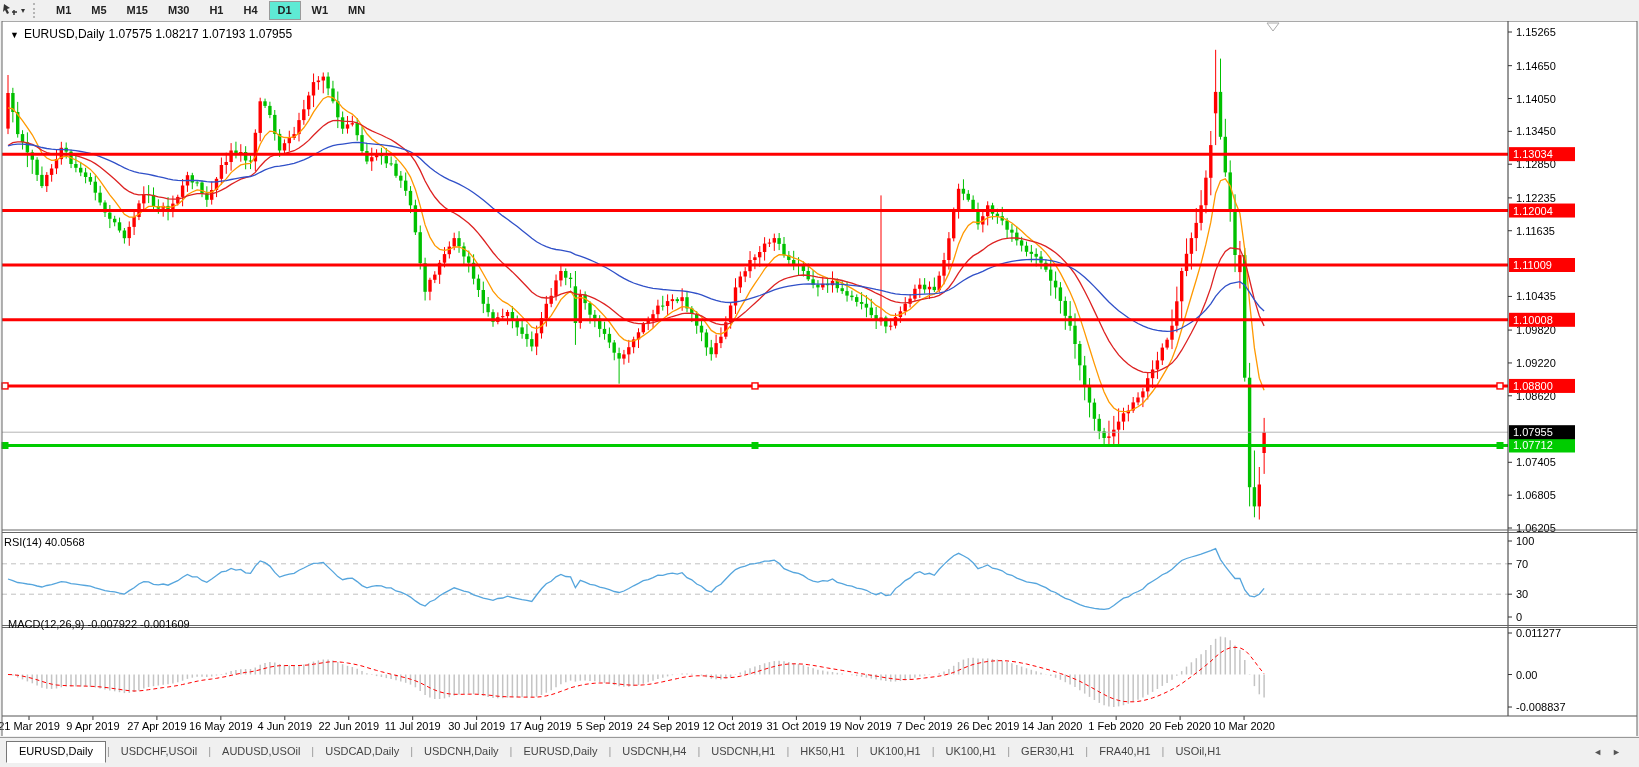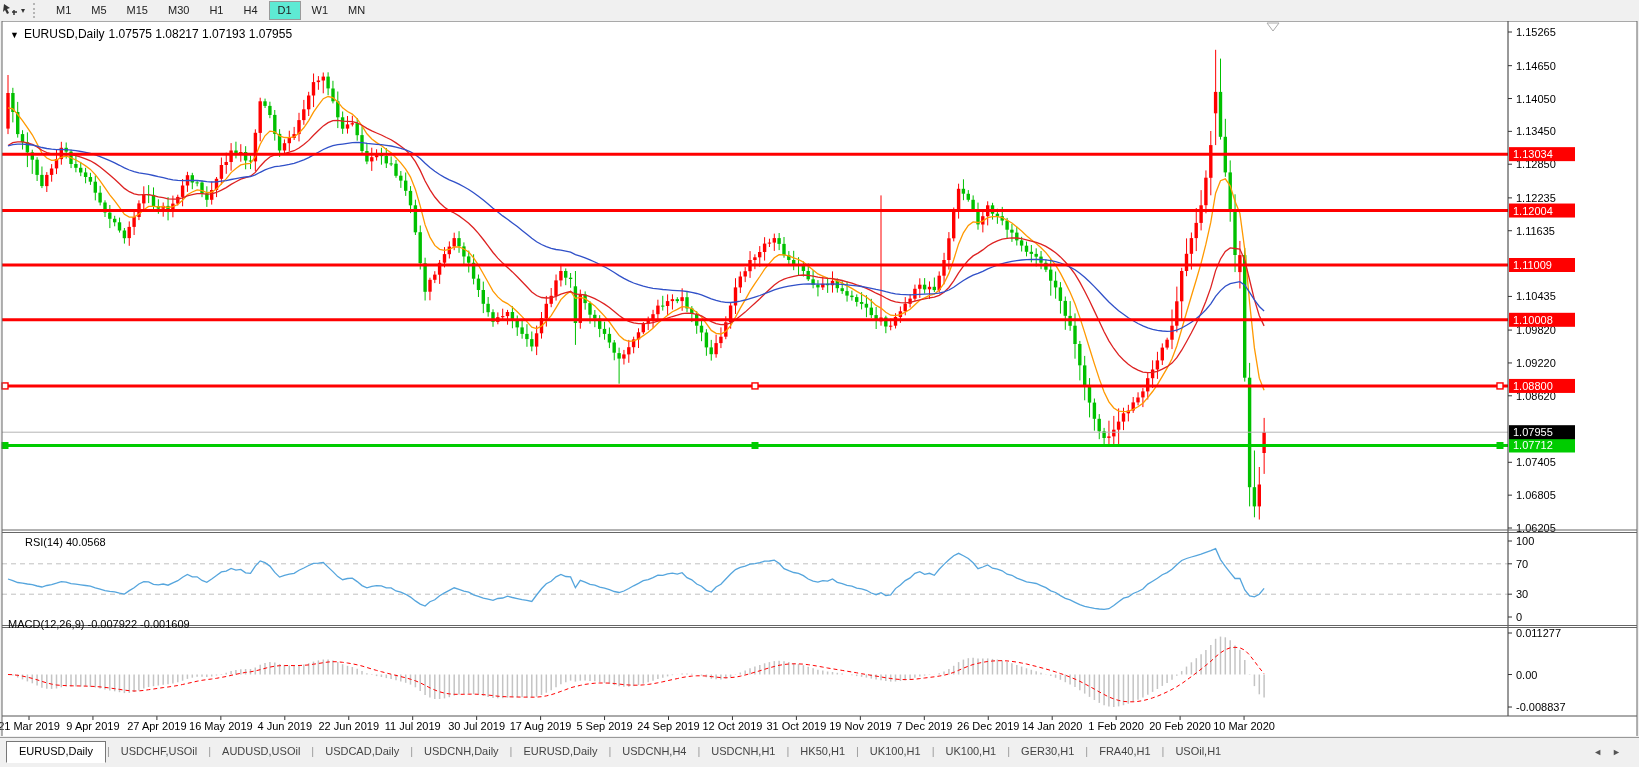--- a/index.html
+++ b/index.html
@@ -13,21 +13,21 @@
   .tool-icon{width:16px;height:15px;display:inline-block;}
   .dd-arrow{font-size:8px;color:#333;margin-left:3px;}
   .grip{width:5px;height:15px;margin:0 6px 0 4px;border-left:2px dotted #b5b5b5;}
   .tf-btn{padding:2px 8px;margin:0 1px;border:1px solid transparent;cursor:default;line-height:13px;}
   .tf-btn.active{background:#5eead4;border:1px solid #9a9a9a;}
   
   .chart-title{position:absolute;left:10px;top:27px;z-index:2;font-size:12px;color:#000;white-space:nowrap;}
   .chart-title .tri{font-size:9px;margin-right:5px;}
   .chart-title .ohlc{margin-left:4px;}
   .ind-label{position:absolute;z-index:2;font-size:11px;color:#000;white-space:nowrap;}
-  #rsi-label{left:25px;top:536px;}
+  #rsi-label{left:4px;top:536px;}
   #macd-label{left:8px;top:618px;}
   
   .tabbar{position:absolute;left:0;top:737px;width:1639px;height:24px;background:#f0f0f0;
           border-top:1px solid #999;display:flex;align-items:flex-end;z-index:3;font-size:11px;color:#444;}
   .tab{padding:4px 10px 5px 10px;white-space:nowrap;cursor:default;}
   .tab.active{background:#fff;border:1px solid #777;border-bottom:1px solid #fff;color:#000;
               margin-left:6px;margin-bottom:-1px;padding:3px 12px 5px 12px;}
   .tab-sep{color:#999;padding:0 1px 5px 1px;}
   .tab-arrows{position:absolute;right:8px;bottom:5px;color:#555;font-size:9px;letter-spacing:10px;}
 </style>
@@ -953,21 +953,21 @@
   <div class="tool-icon-wrap">
     <span class="tool-icon">
       <svg width="16" height="15">
           <path d="M2,1 L8,5 L5,6 L7,10 L5,11 L3,7 L1,9 Z" fill="#333"></path>
           <path d="M10,9 h5 M12,7 v5" stroke="#333" stroke-width="1.5"></path>
         </svg>
     </span>
     <span class="dd-arrow">▾</span>
   </div>
   <span class="grip"></span>
-  <div id="tf-buttons" style="display:flex;">
+  <div id="tf-buttons" style="display:flex;font-weight:bold;">
       <span class="tf-btn">M1</span>
       <span class="tf-btn">M5</span>
       <span class="tf-btn">M15</span>
       <span class="tf-btn">M30</span>
       <span class="tf-btn">H1</span>
       <span class="tf-btn">H4</span>
       <span class="tf-btn active">D1</span>
       <span class="tf-btn">W1</span>
       <span class="tf-btn">MN</span>
     </div>

